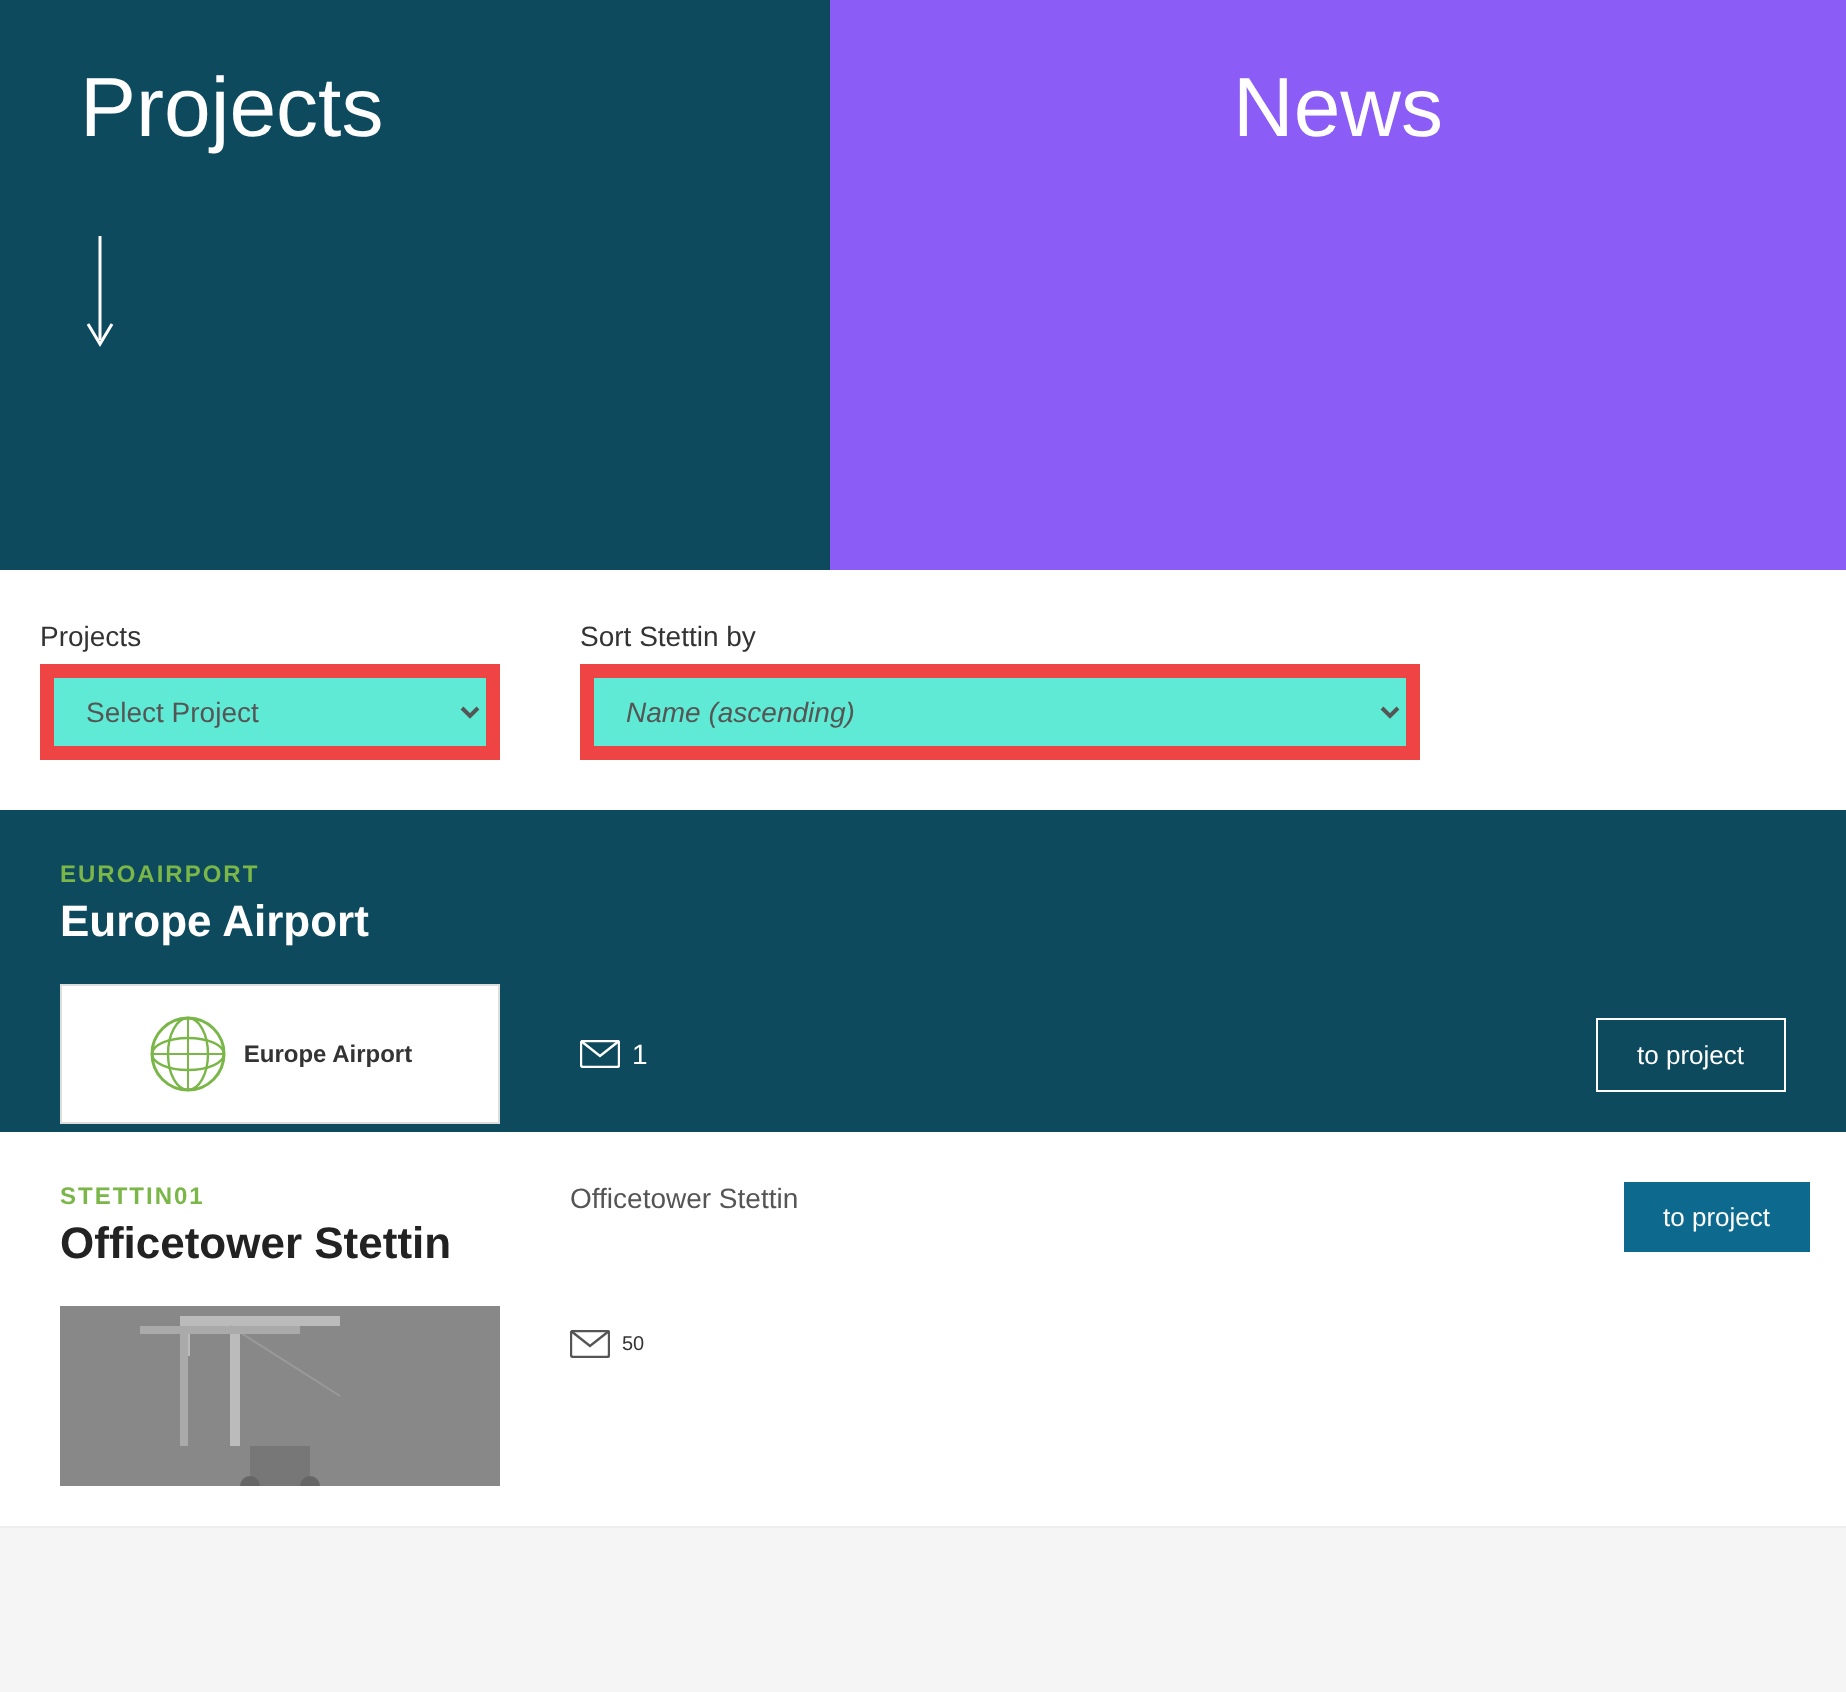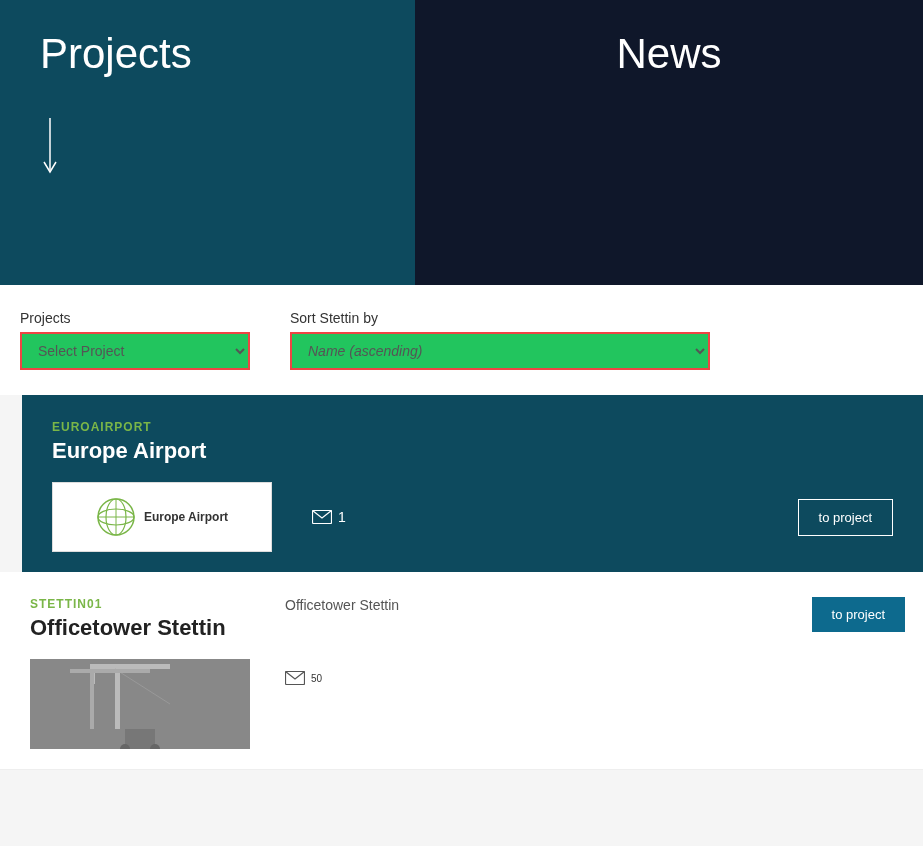--- a/index.html
+++ b/index.html
@@ -36,21 +36,21 @@
     }
     .arrow-down-svg {
       width: 20px;
       height: 60px;
       stroke: white;
       stroke-width: 1.5;
       fill: none;
     }
     .hero-news {
       flex: 1;
-      background-color: #0f172a;
+      background-color: #8b5cf6;
       display: flex;
       align-items: flex-start;
       justify-content: center;
       padding: 30px 40px;
       color: white;
     }
     .hero-news h1 {
       font-size: 42px;
       font-weight: 300;
     }
@@ -69,45 +69,44 @@
       gap: 6px;
     }
     .filter-group label {
       font-size: 14px;
       color: #333;
       font-weight: 500;
     }
     .filter-group select {
       width: 230px;
       padding: 8px 12px;
-      border: 2px solid #ef4444;
+      border: 7px solid #ef4444;
       font-size: 14px;
       color: #555;
       appearance: auto;
-      background: #22c55e;
+      background: #5eead4;
       cursor: pointer;
     }
     .filter-group.sort select {
       width: 420px;
       font-style: italic;
     }
 
     
     .projects-list {
       display: flex;
       flex-direction: column;
       gap: 0;
     }
 
     
     .project-card {
       background: #0d4a5e;
       color: white;
-      padding: 25px 30px 20px 30px;
-      margin-left: 22px;
+      padding: 25px 30px 4px 30px;
     }
     .project-card-light {
       background: white;
       color: #333;
       padding: 25px 18px 20px 30px;
       border-bottom: 1px solid #eee;
     }
     .project-code {
       font-size: 12px;
       font-weight: 700;

